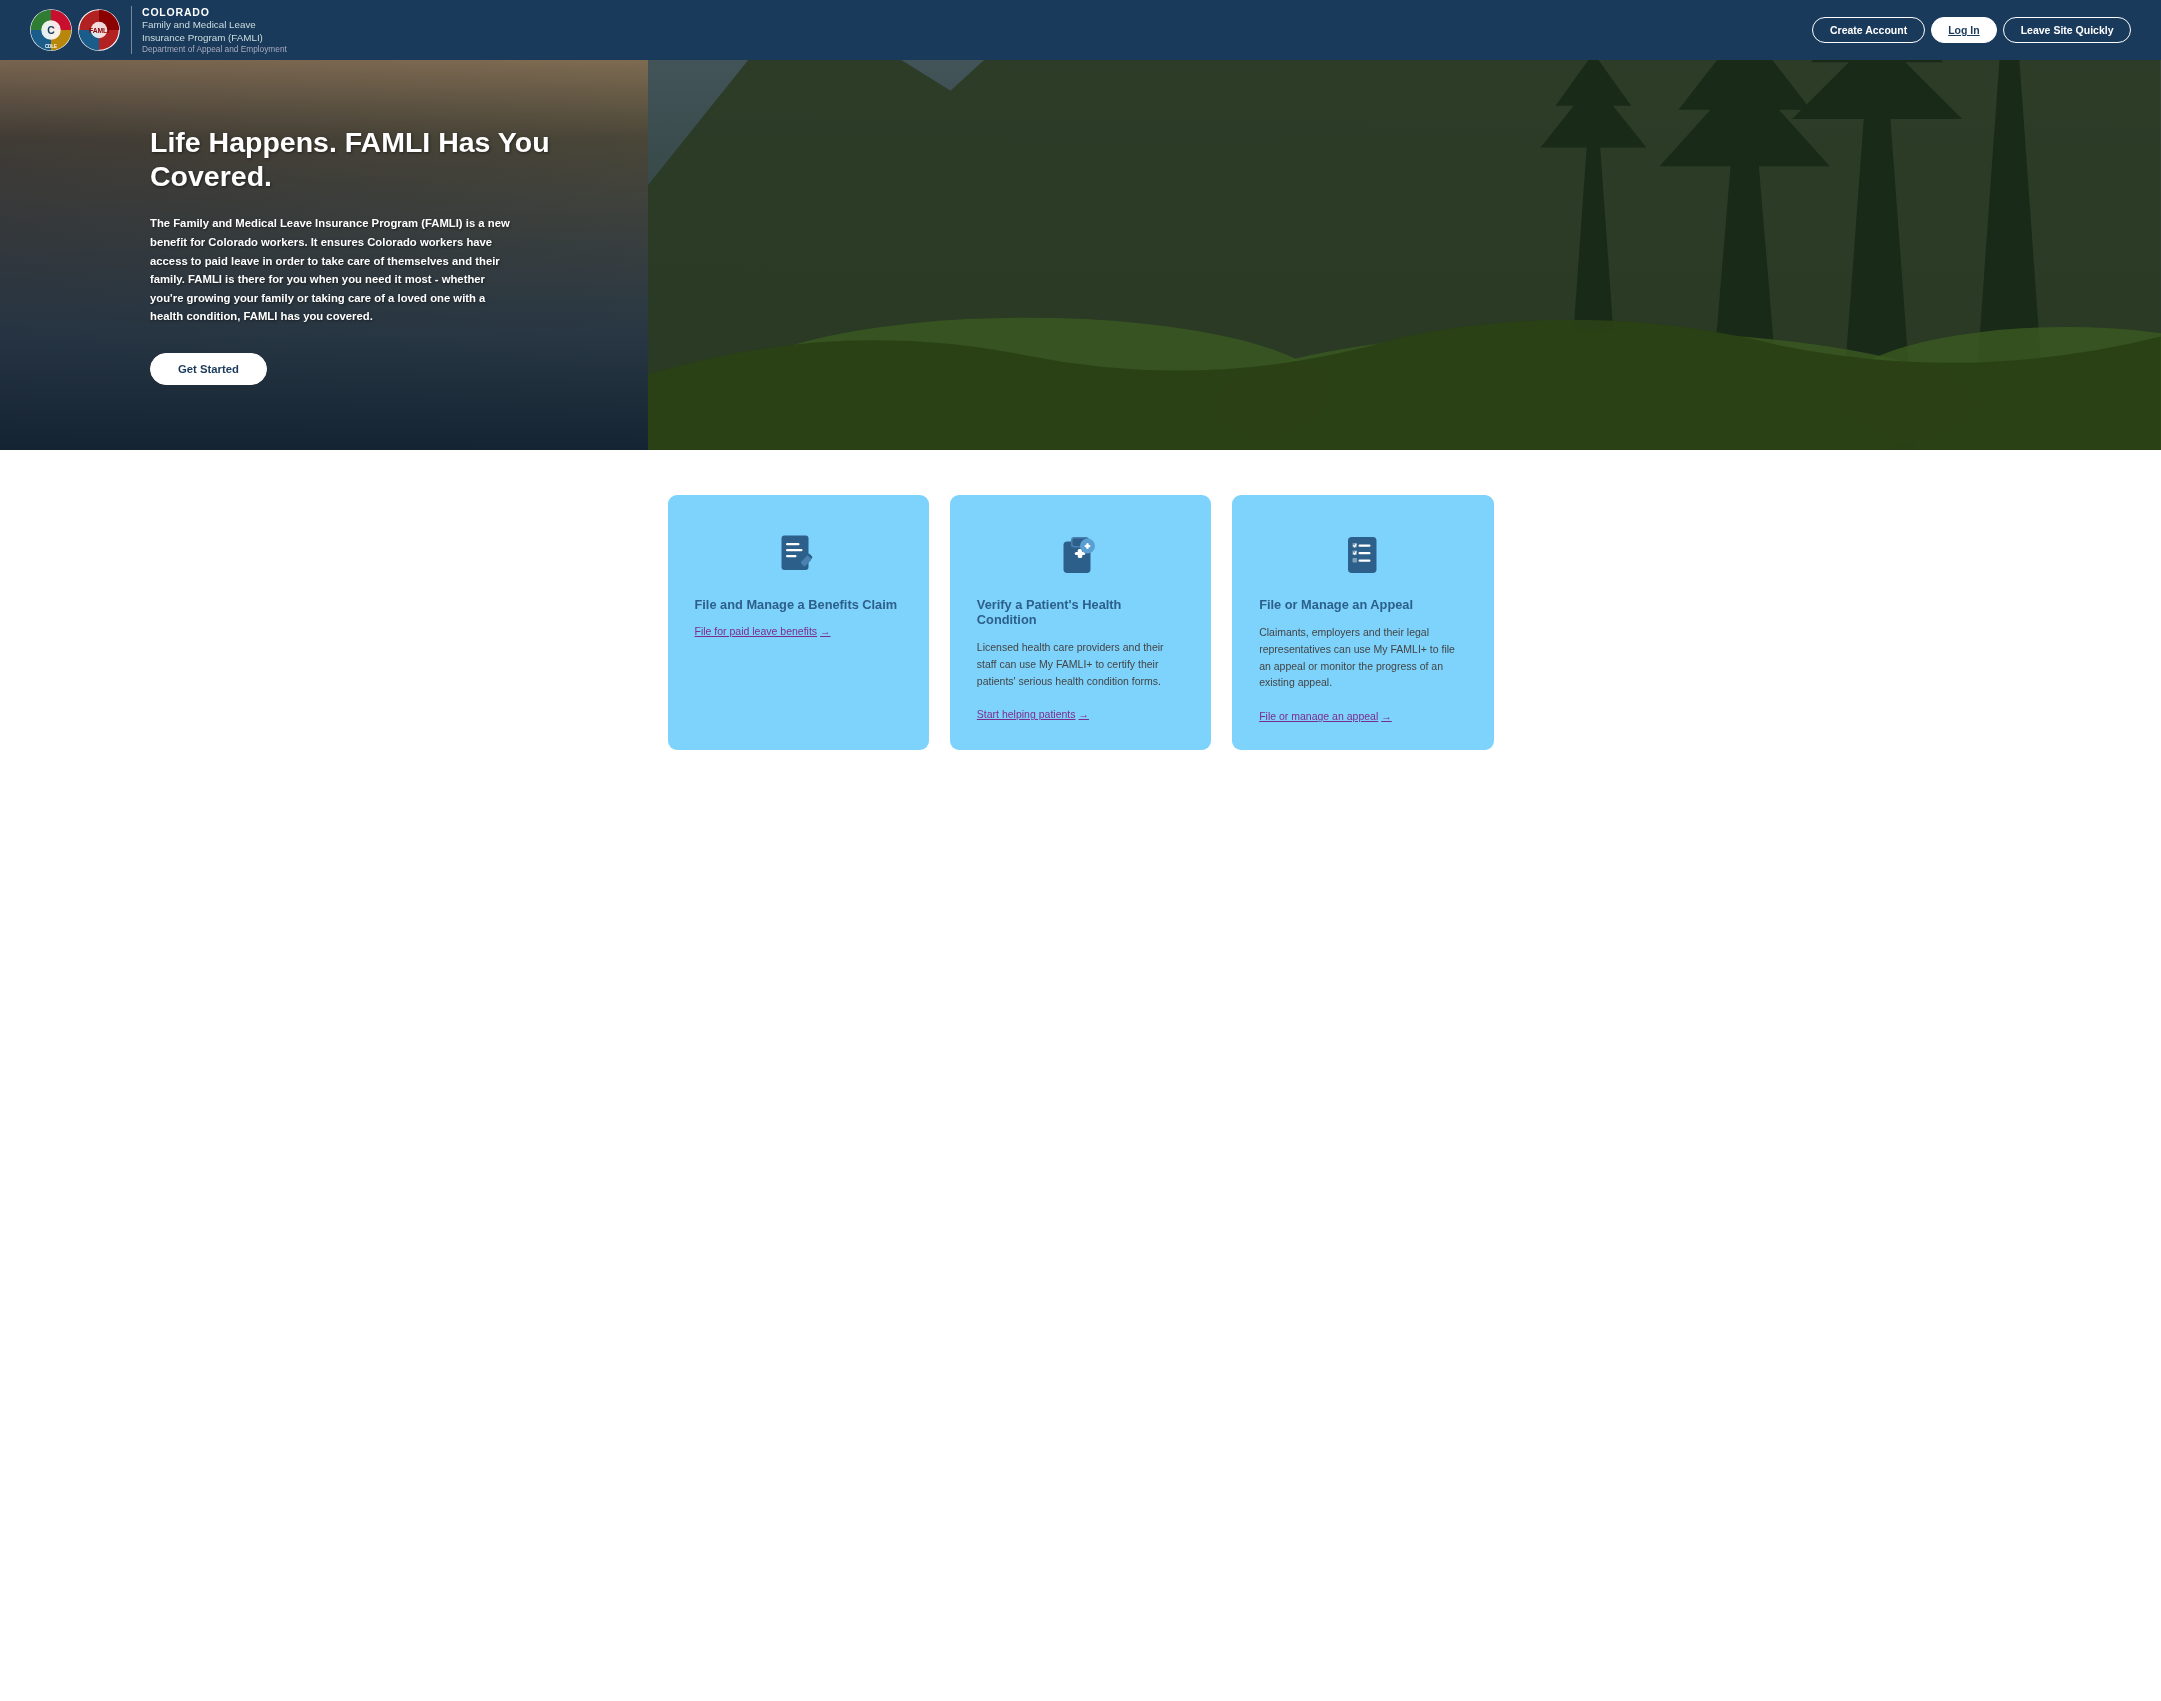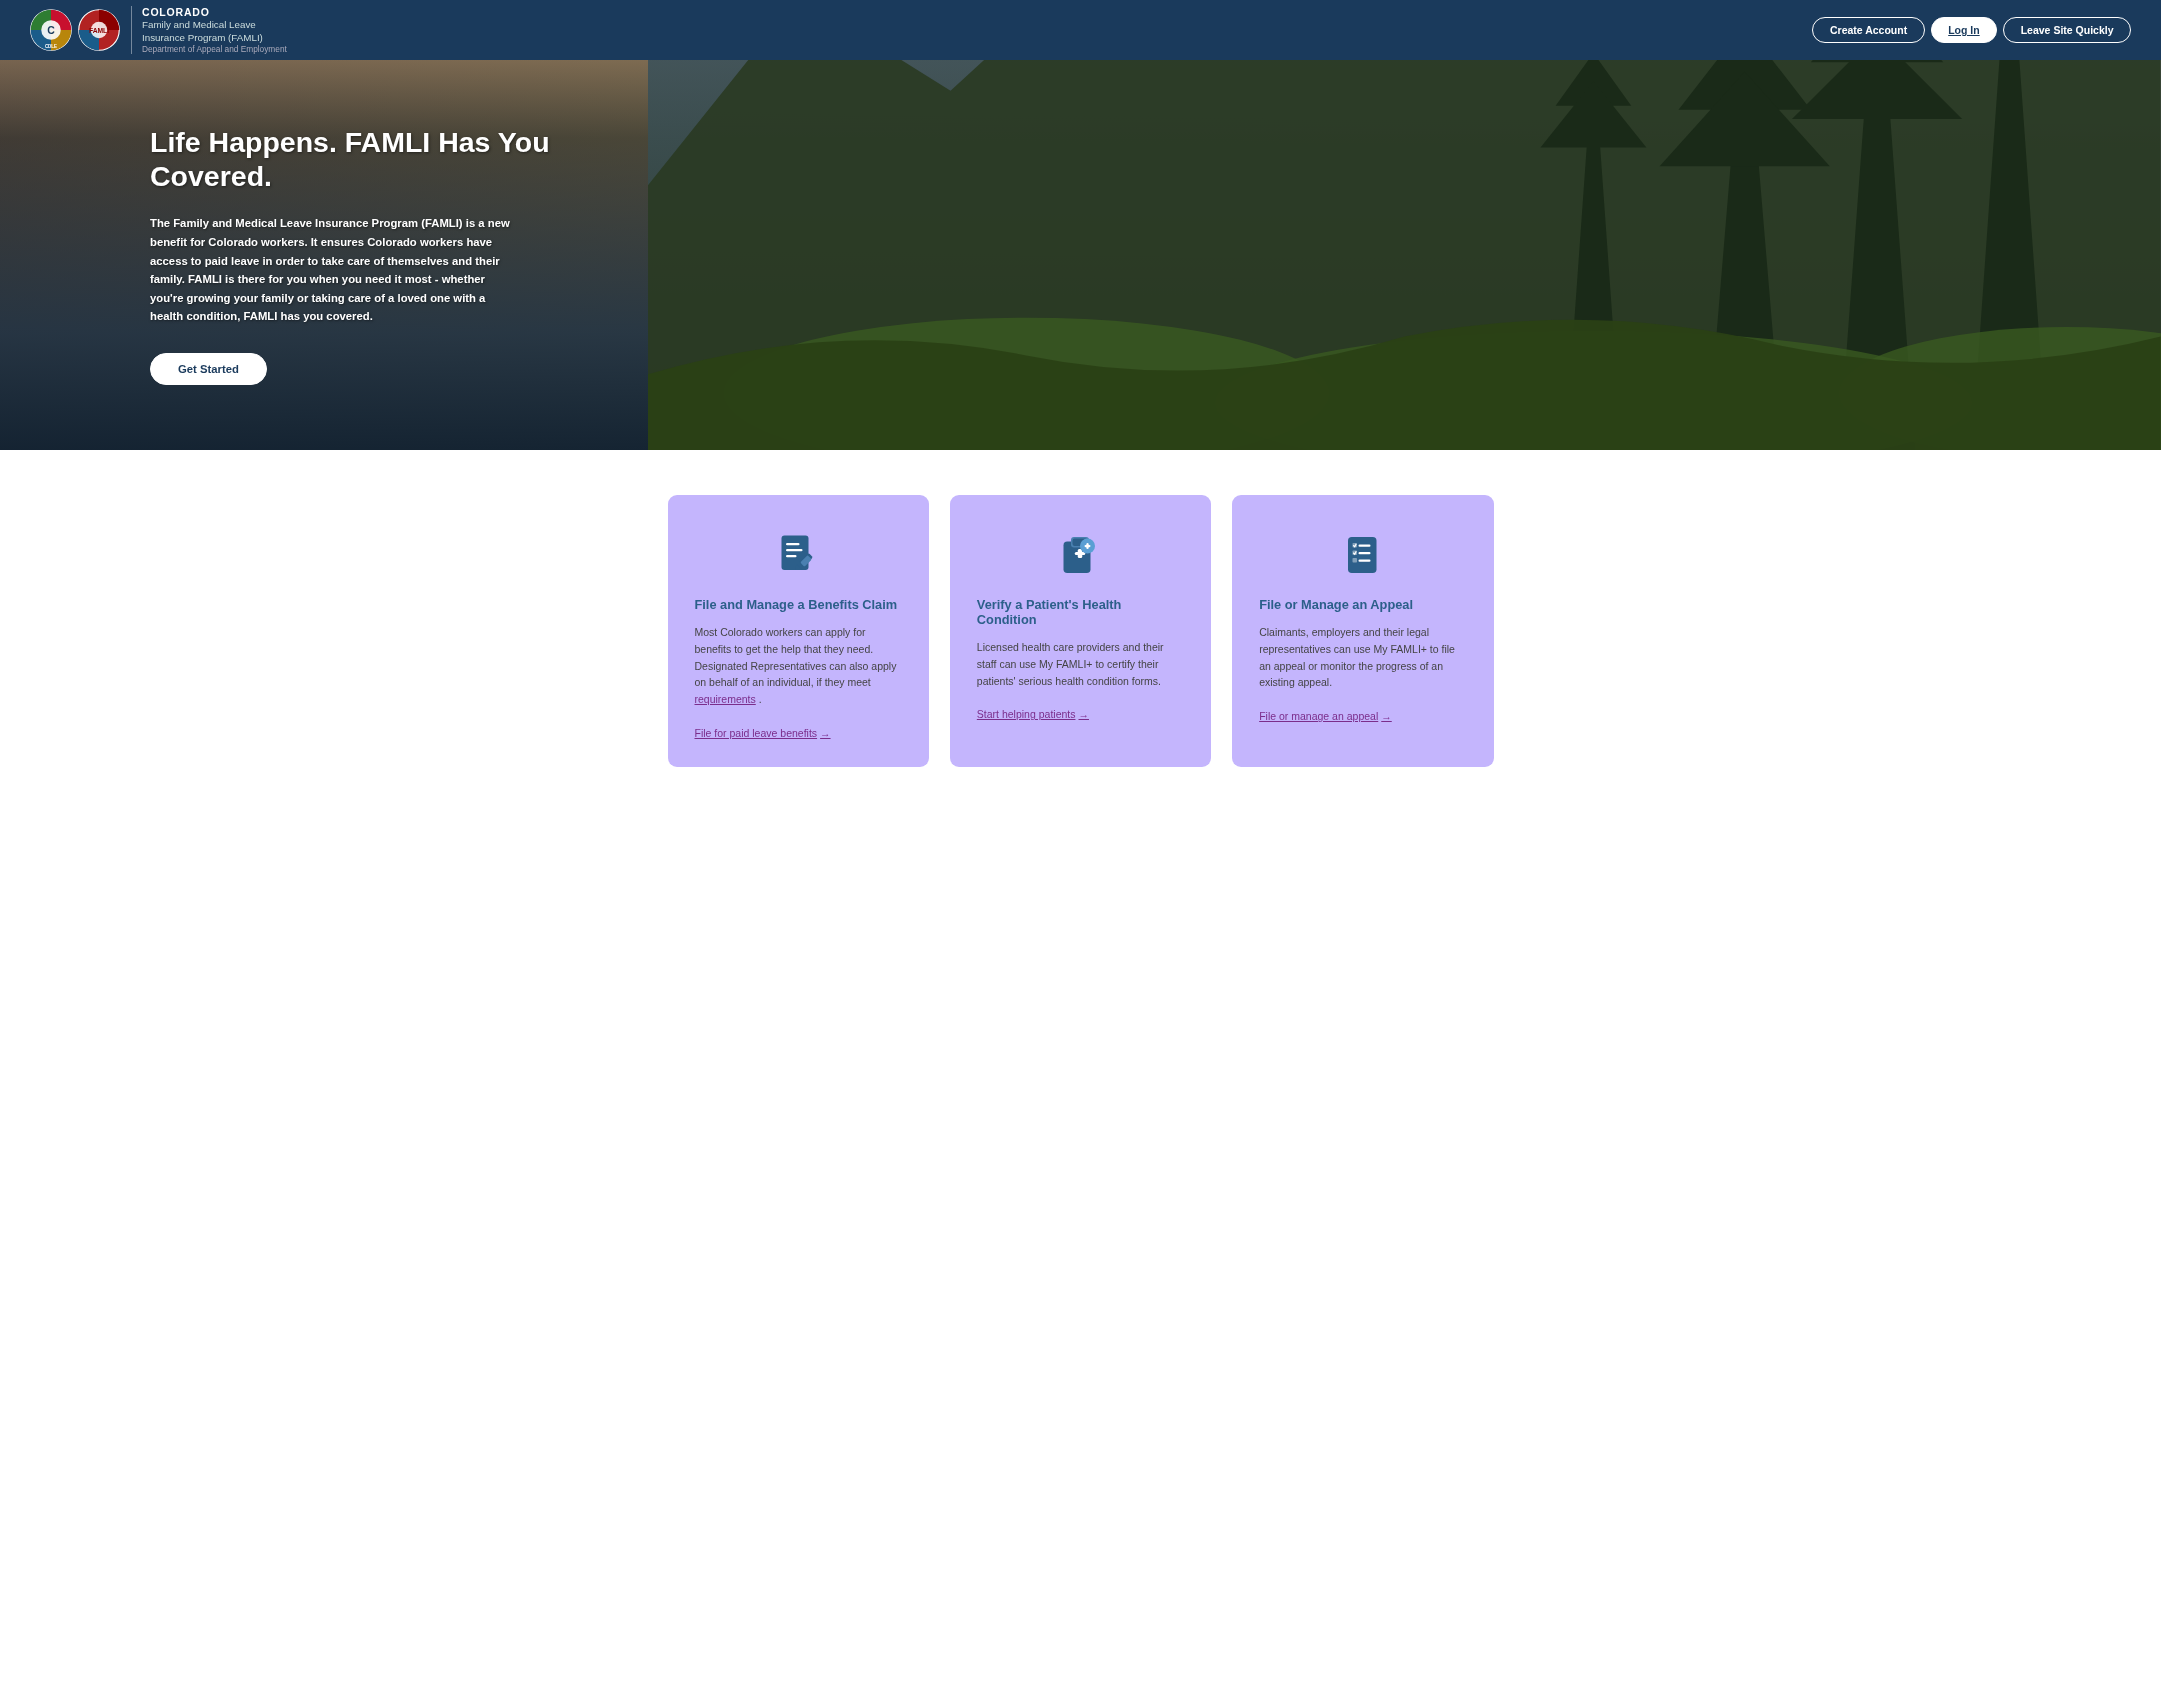--- a/index.html
+++ b/index.html
@@ -155,21 +155,21 @@
       margin-bottom: 38px;
     }
     .cards-grid {
       display: grid;
       grid-template-columns: repeat(3, 1fr);
       gap: 21px;
       max-width: 826px;
       margin: 0 auto;
     }
     .card {
-      background: #c4b5fd;
+      background: #7dd3fc;
       border-radius: 9px;
       padding: 36px 27px 27px;
       text-align: left;
     }
     .card-icon {
       margin-bottom: 18px;
       display: flex;
       justify-content: center;
     }
     .card-icon svg {
@@ -324,25 +324,20 @@
           <rect x="16" y="16" width="18" height="3" rx="1.5" fill="white"></rect>
           <rect x="16" y="24" width="22" height="3" rx="1.5" fill="white"></rect>
           <rect x="16" y="32" width="14" height="3" rx="1.5" fill="white"></rect>
 
           <rect x="36" y="36" width="18" height="8" rx="2" fill="#2c5f8a" transform="rotate(-45 42 42)"></rect>
           <polygon points="28,52 30,44 38,52" fill="#2c5f8a"></polygon>
           <rect x="37" y="37" width="14" height="8" rx="2" fill="#4a80b0" transform="rotate(-45 42 42)"></rect>
         </svg>
       </div>
       <div class="card-title">File and Manage a Benefits Claim</div>
-      <div class="card-body">
-        <span>Most Colorado workers can apply for benefits to get the help that they need. Designated Representatives can also apply on behalf of an individual, if they meet</span>
-        <span class="card-link-inline">requirements</span>
-        <span> .</span>
-      </div>
       <span class="card-link">
         <span>File for paid leave benefits</span>
         <span>→</span>
       </span>
     </div>
 
     <div class="card">
       <div class="card-icon">
         <svg viewBox="0 0 64 64">
 

